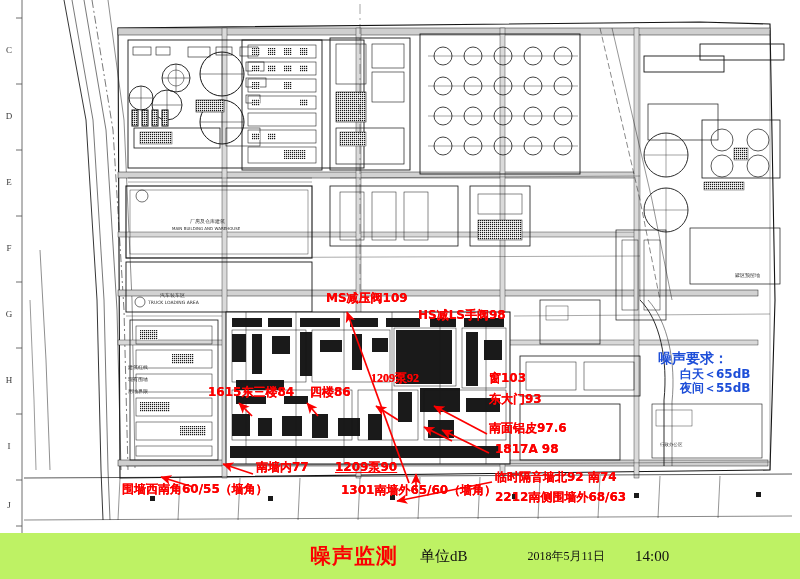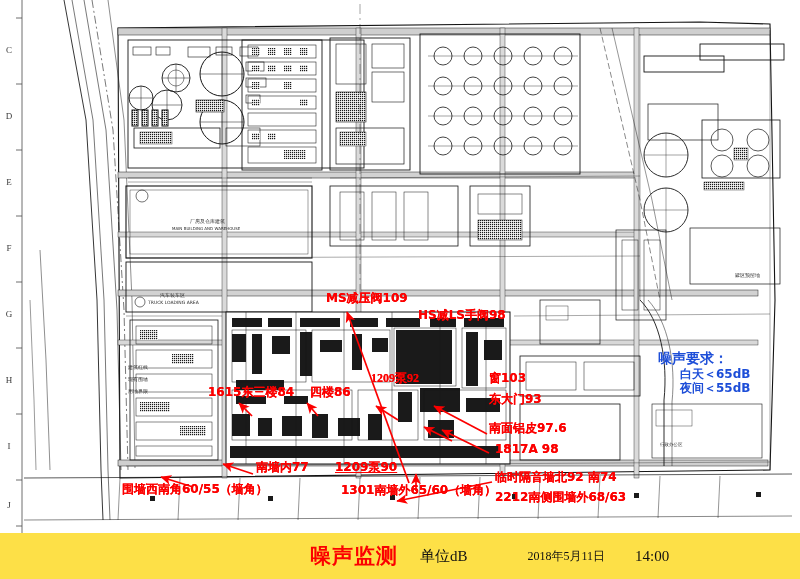--- a/index.html
+++ b/index.html
@@ -66,21 +66,21 @@
   #req-box .req-title { font-size: 14px; }
   #req-box .req-line  { font-size: 12px; padding-left: 22px; }
 
   
   #caption {
     position: absolute;
     left: 0;
     top: 533px;
     width: 800px;
     height: 46px;
-    background: #fde047;
+    background: #bef264;
     display: flex;
     align-items: center;
   }
   #caption .cap-title {
     color: #fc0000;
     font-size: 21px;
     font-weight: 700;
     margin-left: 310px;
     letter-spacing: 1px;
   }

